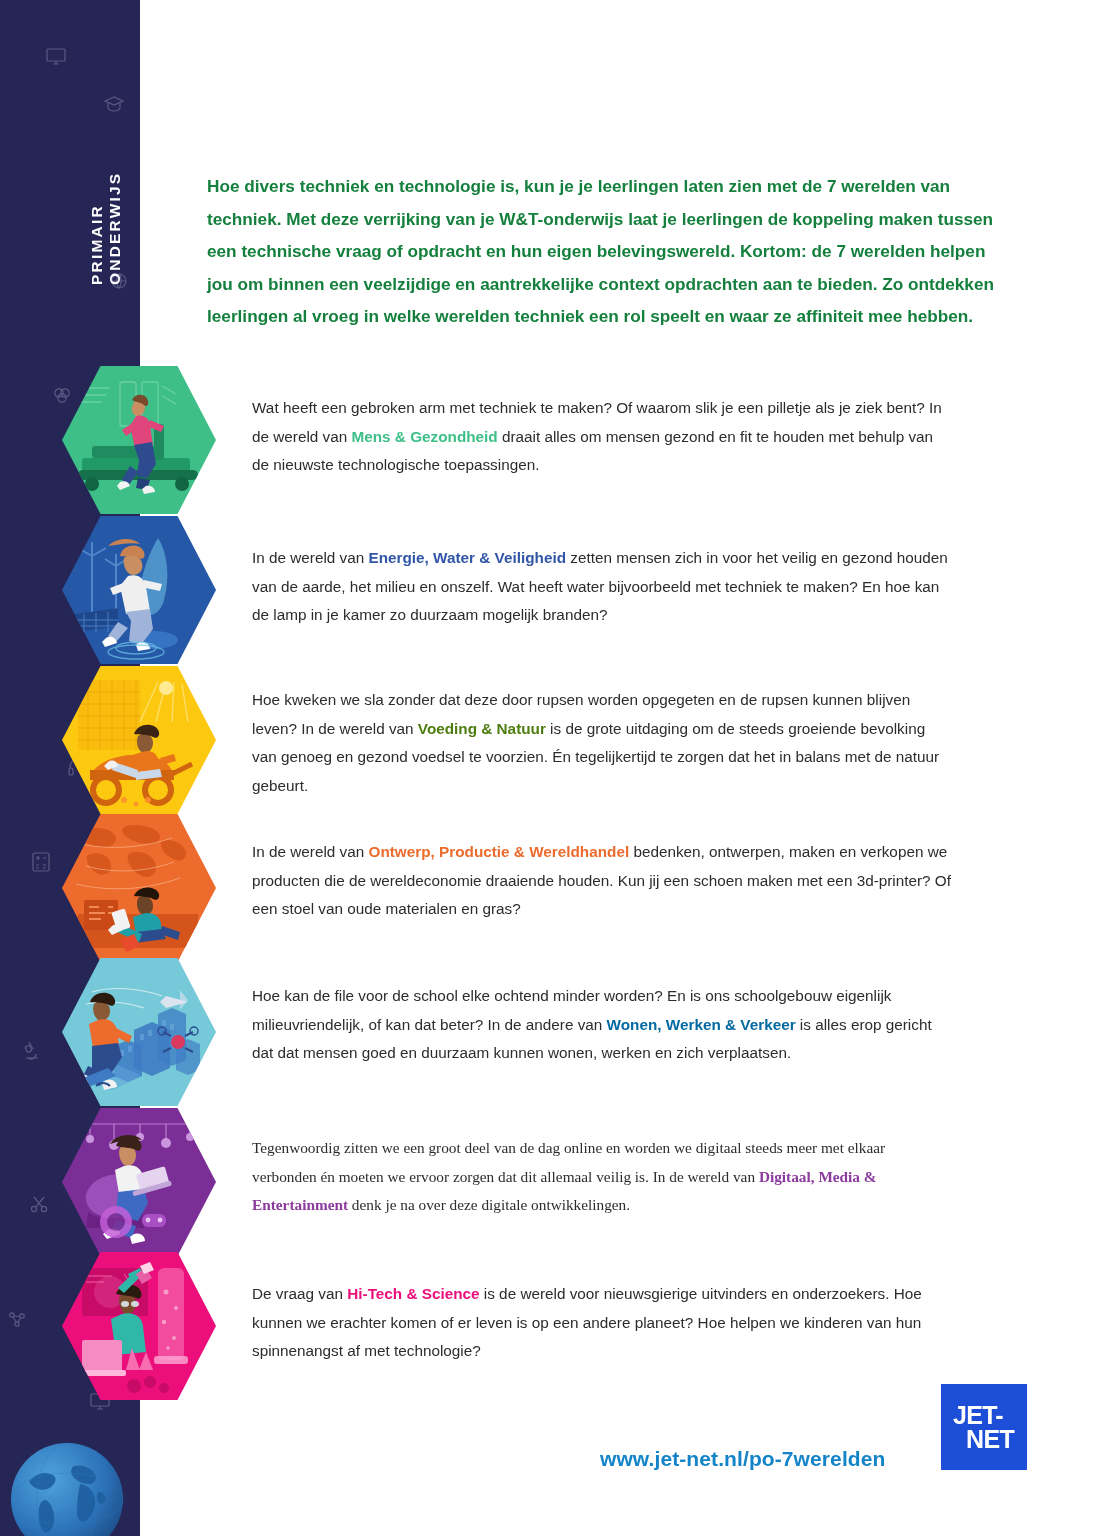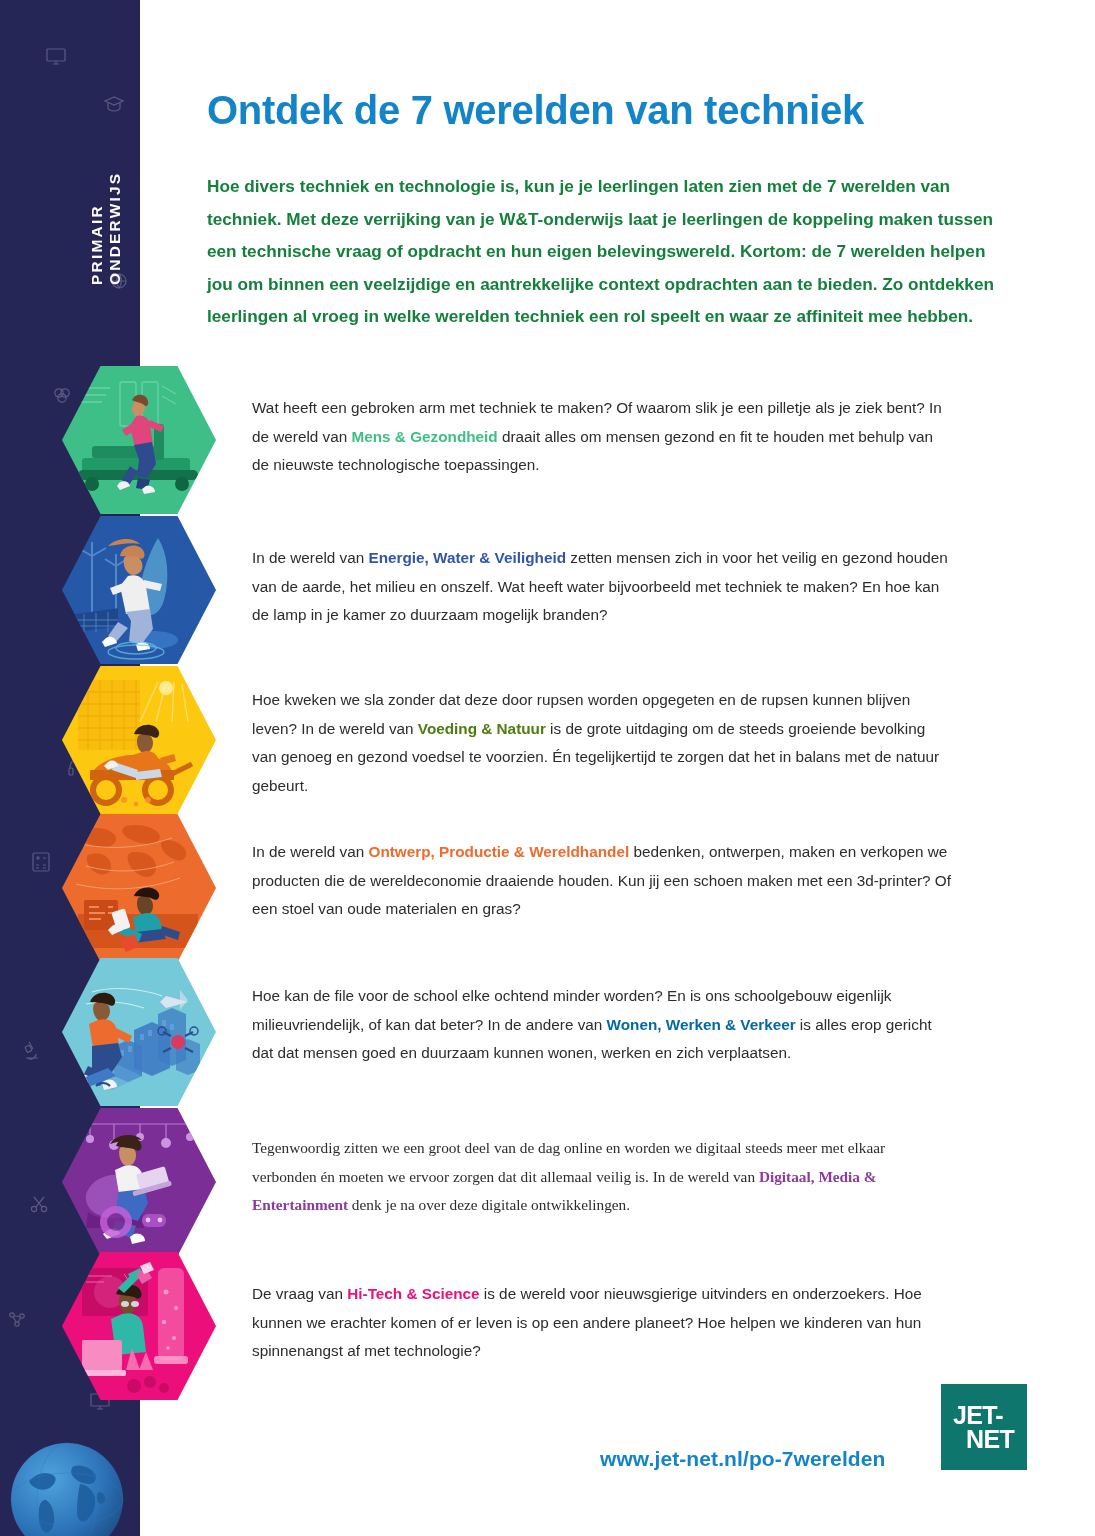--- a/index.html
+++ b/index.html
@@ -112,21 +112,21 @@
     left: 600px; top: 1447px;
     font-size: 21px;
     font-weight: bold;
     color: #1484C8;
     letter-spacing: 0.1px;
   }
   .logo {
     position: absolute;
     left: 941px; top: 1384px;
     width: 86px; height: 86px;
-    background: #0f766e;
+    background: #1d4ed8;
   }
   .logo-inner {
     position: absolute;
     left: 0; top: 0;
     width: 86px; height: 86px;
     display: flex;
     flex-direction: column;
     align-items: center;
     justify-content: center;
   }
@@ -234,21 +234,20 @@
       </g>
       <g stroke="#2E79BC" stroke-width="0.8" fill="none" opacity="0.5">
         <ellipse cx="59" cy="59" rx="56" ry="26"></ellipse>
         <ellipse cx="59" cy="59" rx="30" ry="56"></ellipse>
       </g>
     </svg>
   </div>
 </div>
 
 <div class="content">
-  <h1 class="title">Ontdek de 7 werelden van techniek</h1>
   <p class="intro">Hoe divers techniek en technologie is, kun je je leerlingen laten zien met de 7 werelden van techniek. Met deze verrijking van je W&amp;T-onderwijs laat je leerlingen de koppeling maken tussen een technische vraag of opdracht en hun eigen belevingswereld. Kortom: de 7 werelden helpen jou om binnen een veelzijdige en aantrekkelijke context opdrachten aan te bieden. Zo ontdekken leerlingen al vroeg in welke werelden techniek een rol speelt en waar ze affiniteit mee hebben.</p>
 </div>
 
 <div class="rows">
 
   <div class="row" style="top:366px;">
     <div class="hex" style="top:0;">
       <svg class="hex-art" viewBox="0 0 154 148" preserveAspectRatio="none">
         <rect width="154" height="148" fill="#3DBF87"></rect>
         <g opacity="0.35" stroke="#bdf0da" stroke-width="1.4" fill="none">

